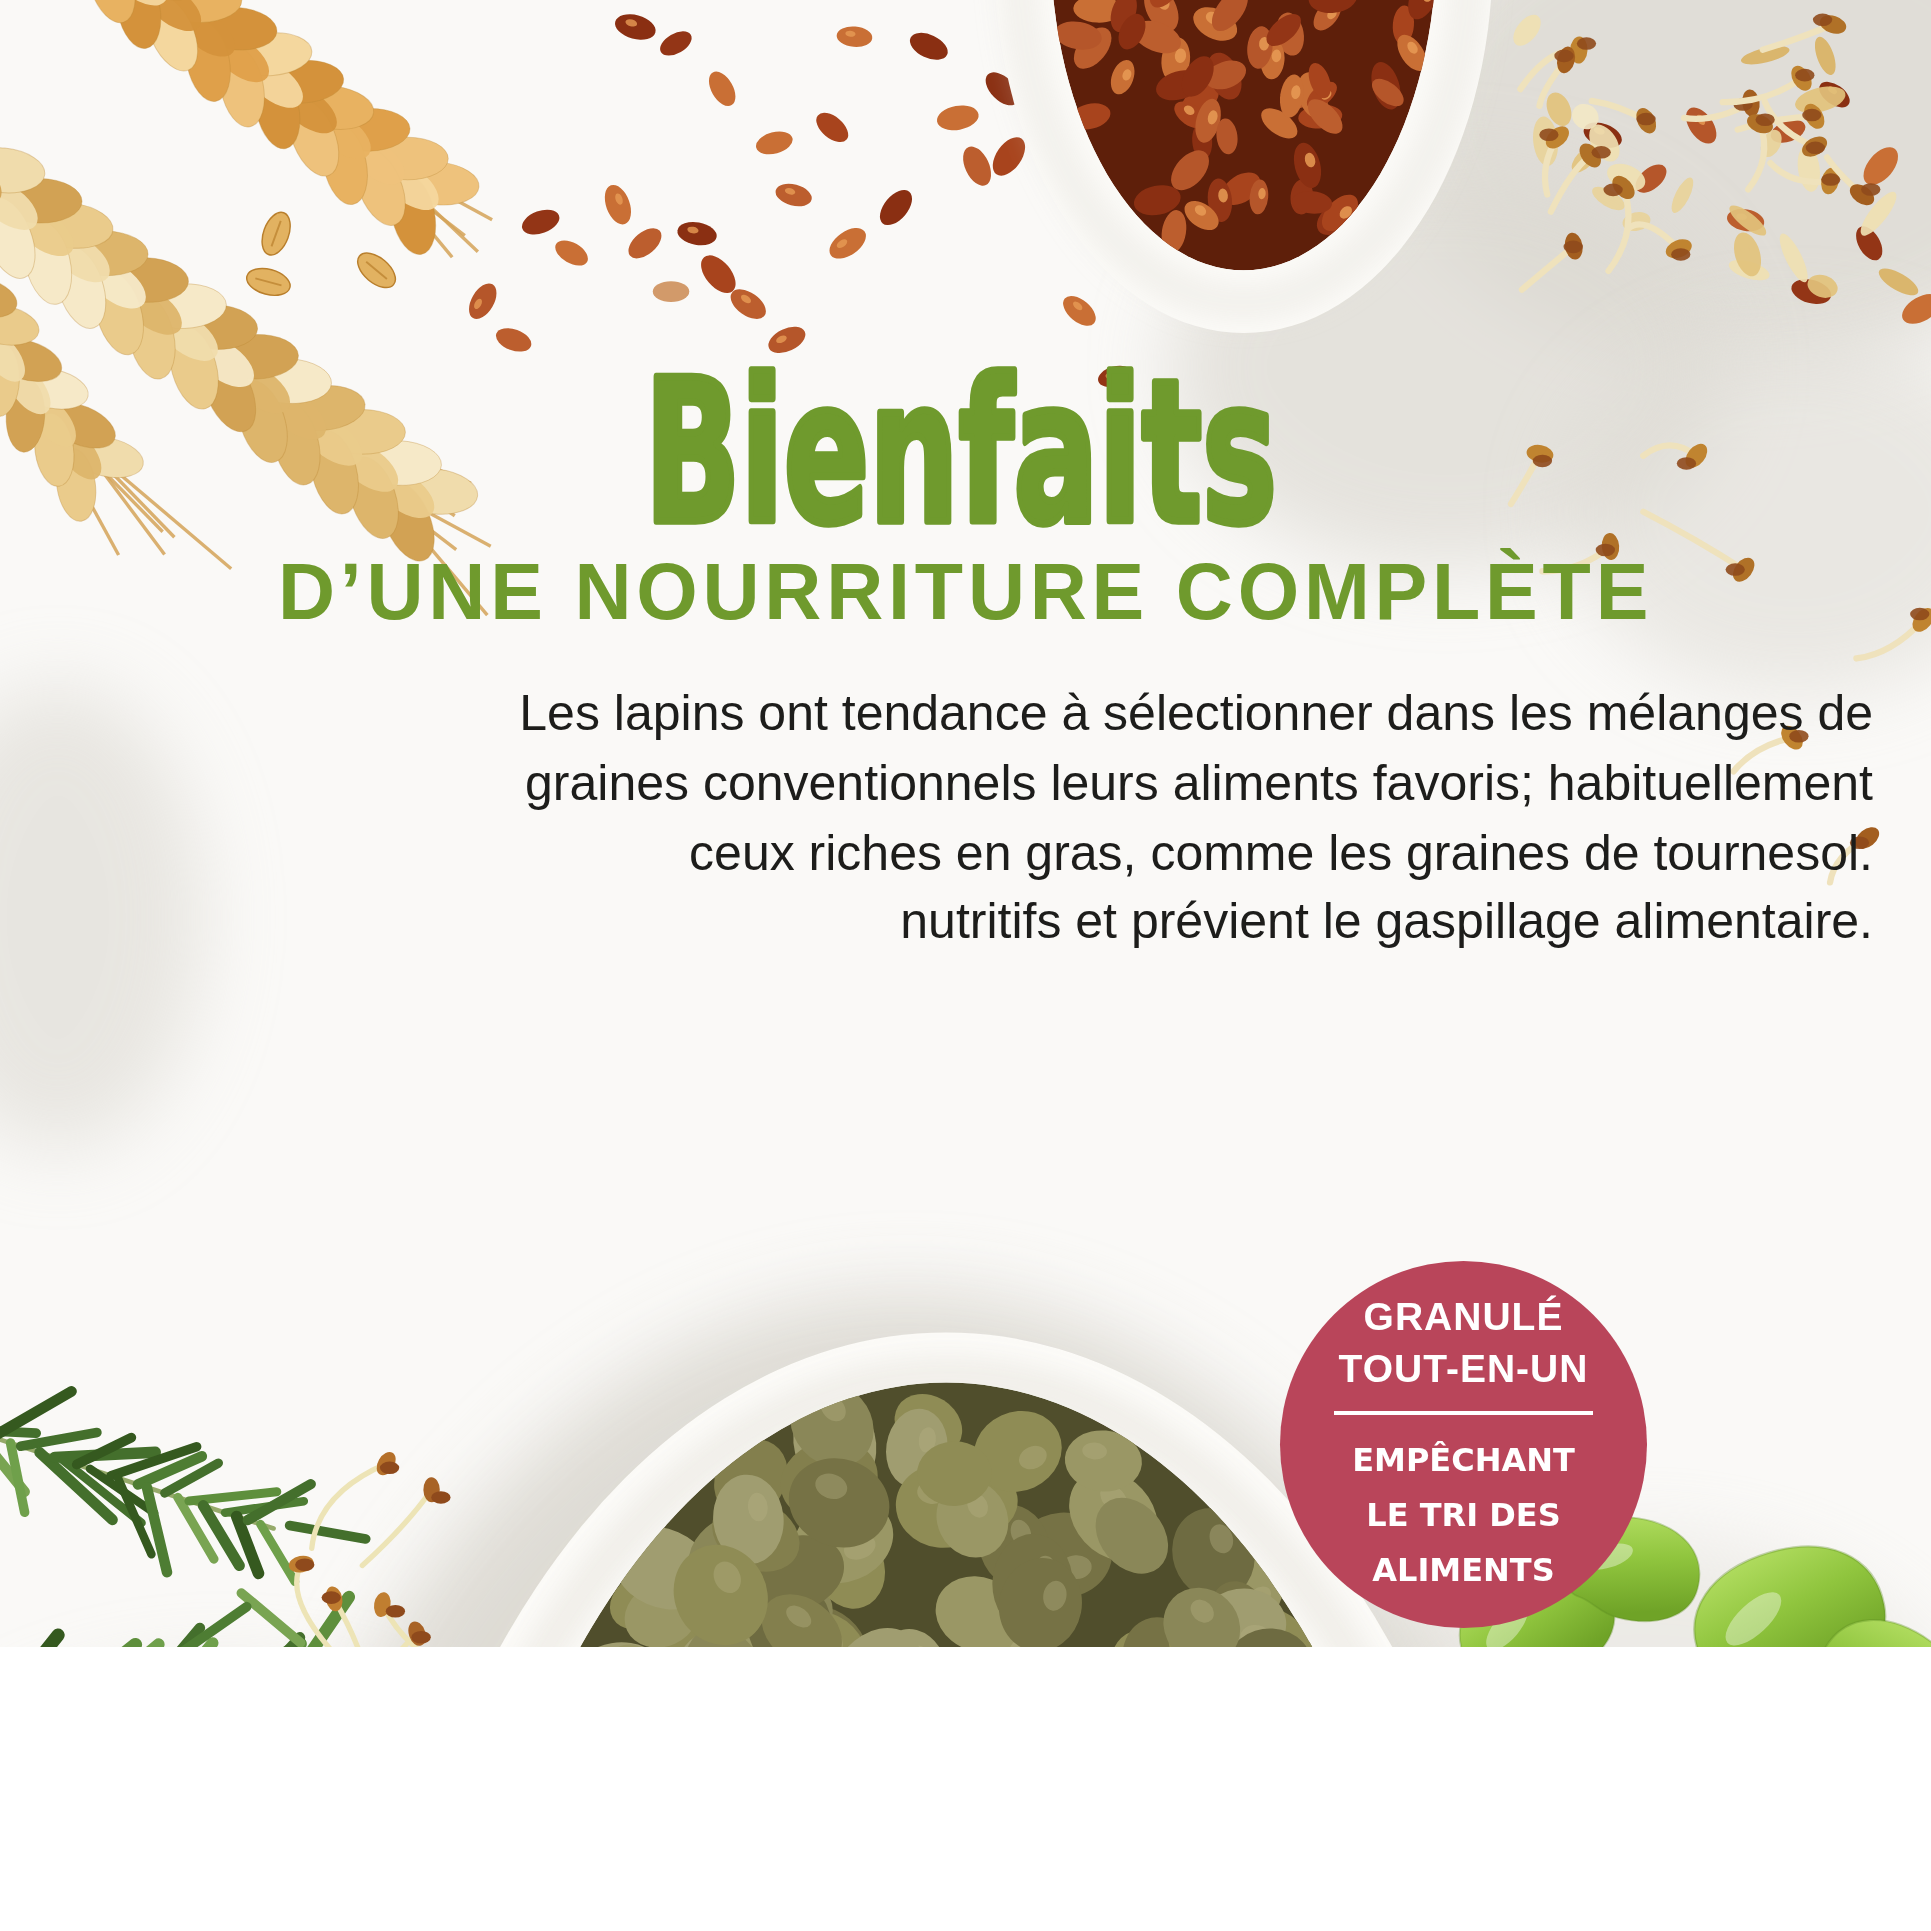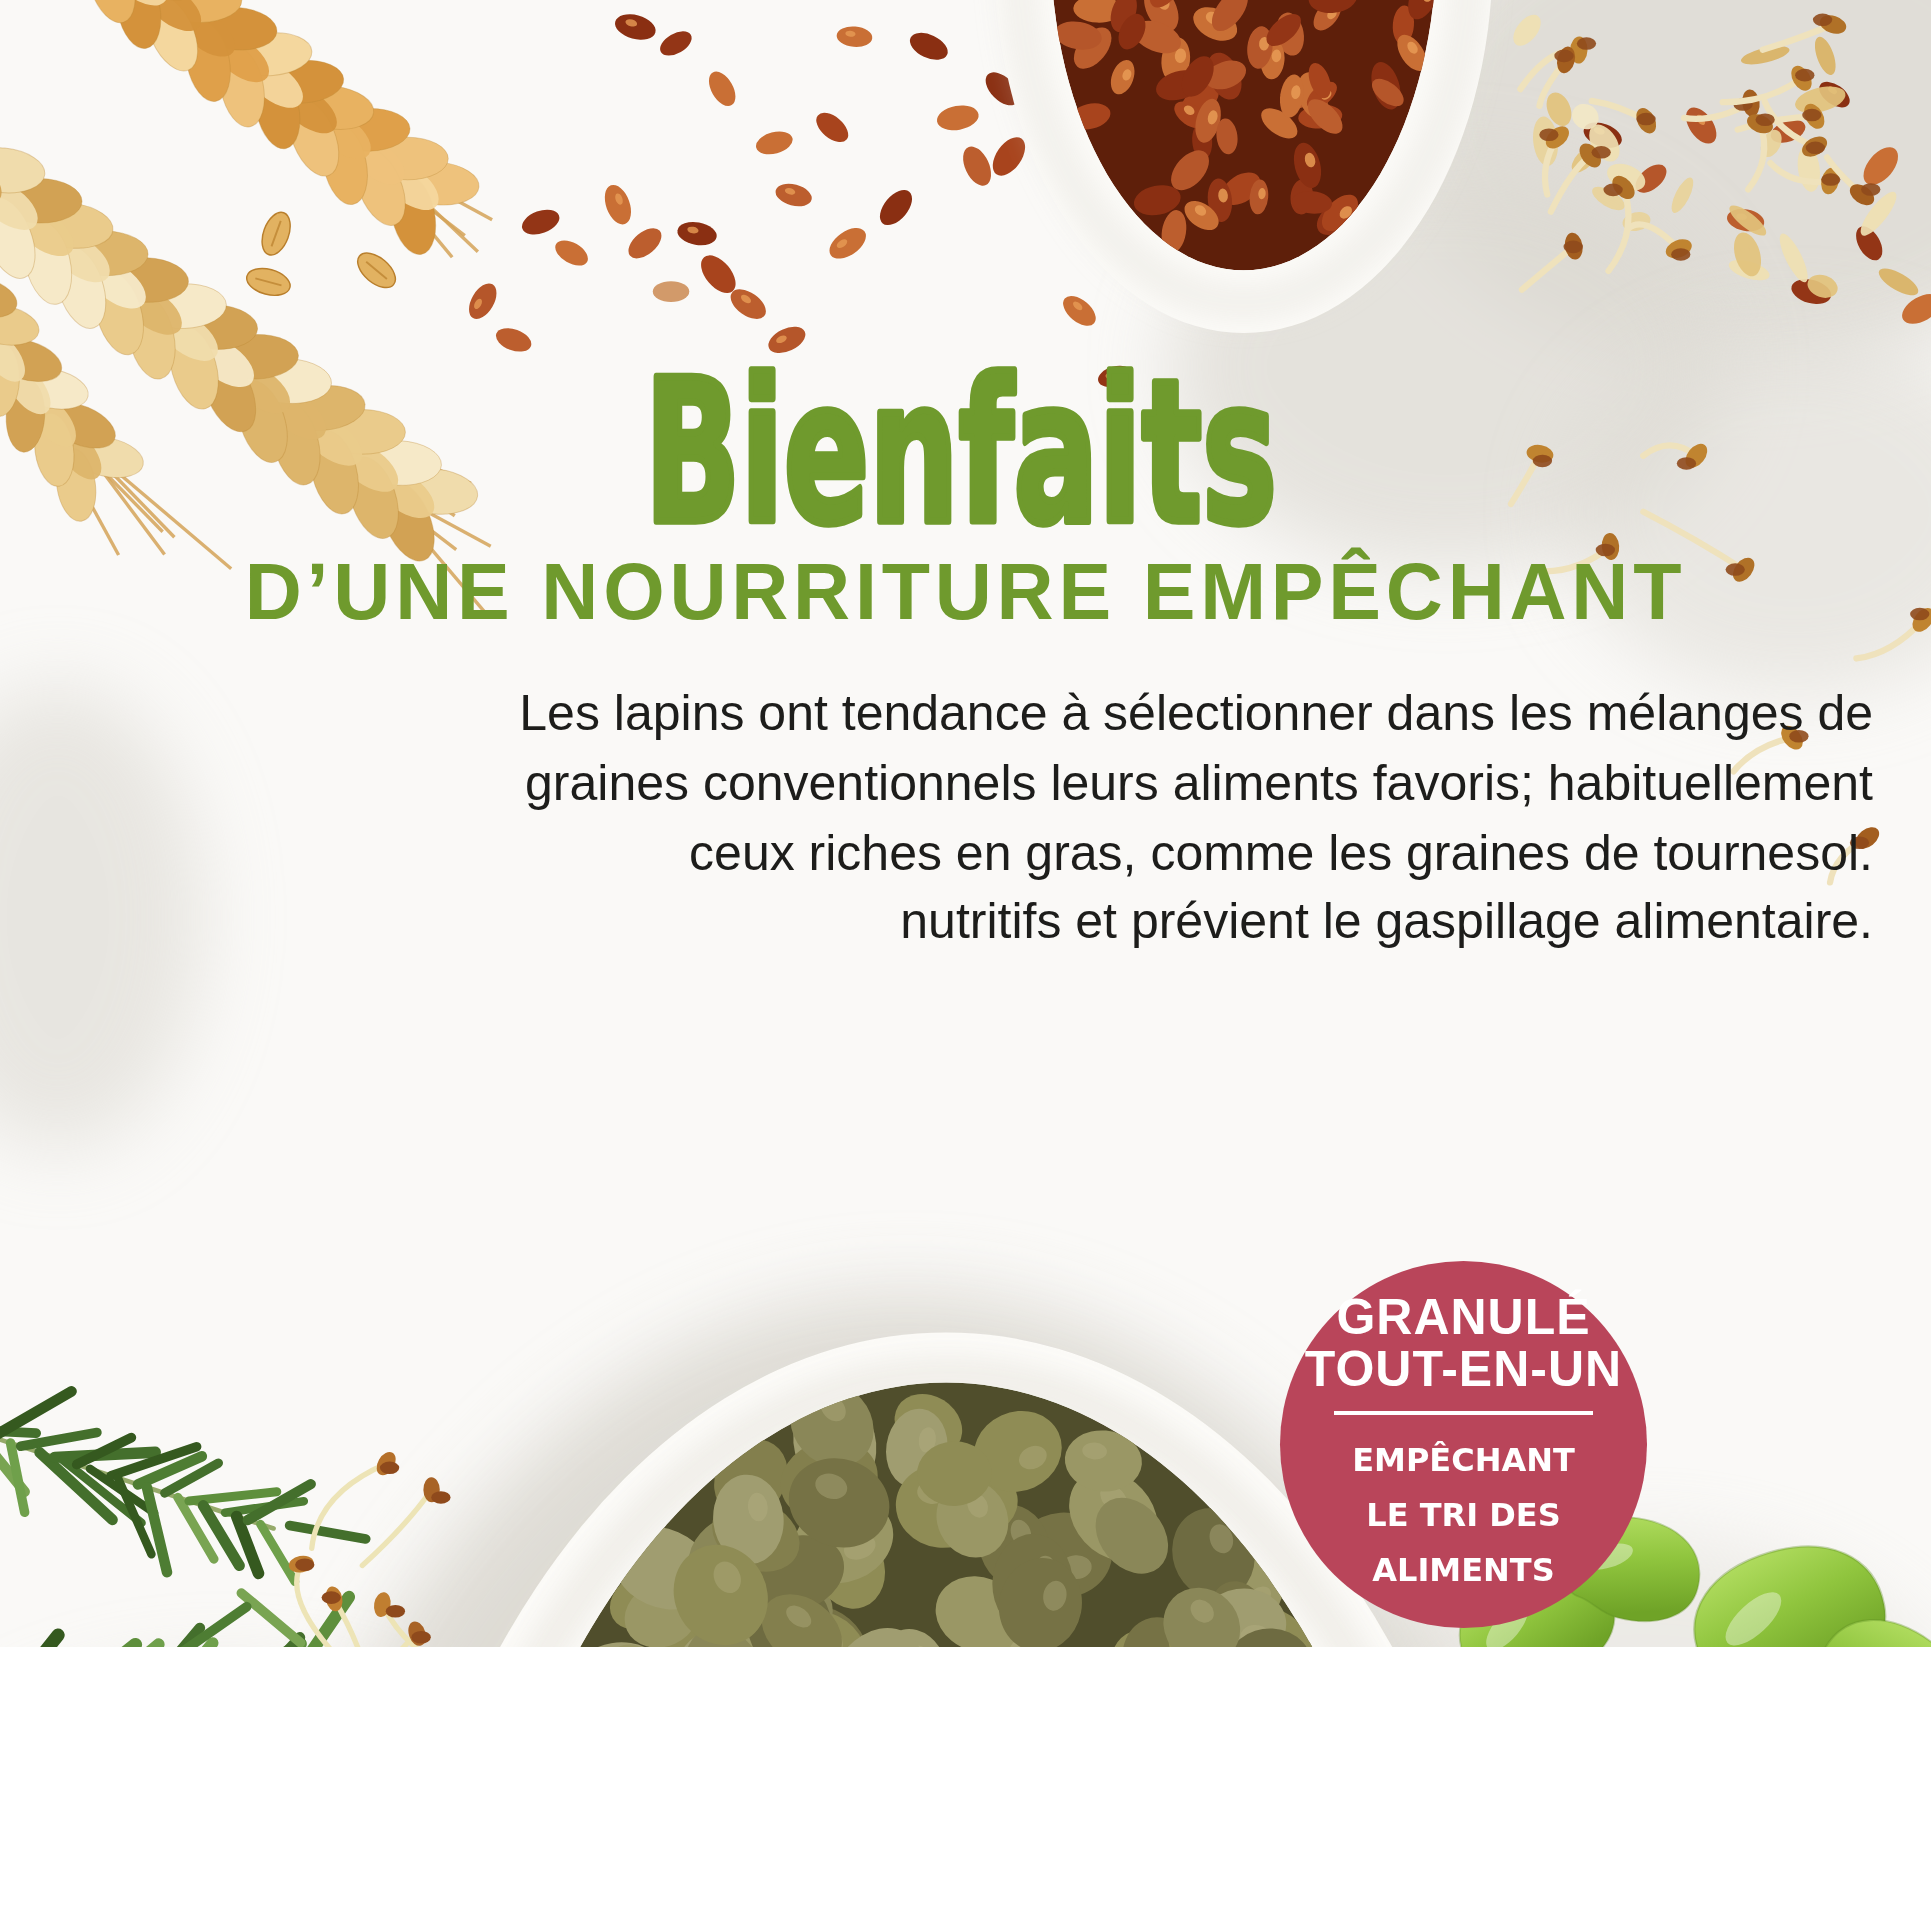--- a/index.html
+++ b/index.html
@@ -21,21 +21,21 @@
   }
   .para.p1{top:678px;}
   .para.p2{top:886px;}
   .para .line{display:block;}
   .badge{
     position:absolute;left:1280px;top:1261px;width:367px;height:367px;border-radius:50%;
     background:var(--badge-red,#B9455A);color:var(--badge-text,#fff);
     display:flex;flex-direction:column;align-items:center;justify-content:center;
     text-align:center;
   }
-  .badge-top{font-weight:bold;font-size:50px;line-height:52px;letter-spacing:1px;}
+  .badge-top{font-weight:bold;font-size:39px;line-height:52px;letter-spacing:1px;}
   .badge-divider{width:259px;height:4.8px;background:var(--badge-text,#fff);margin:15.4px 0 17.4px;}
   .badge-bottom{font-family:"DejaVu Sans",sans-serif;font-weight:bold;font-size:32px;line-height:55px;}
 </style>
 </head>
 <body>
 
 <div id="stage">
 
   <svg id="decor" xmlns="http://www.w3.org/2000/svg" viewBox="0 0 2000 2000">
       <defs>
@@ -925,21 +925,21 @@
           <path d="M -82,6 C -86,-36 -50,-61 0,-60 C 52,-59 85,-30 80,12 C 76,48 36,64 -8,59 C -30,57 -40,44 -57,41 C -73,38 -79,24 -82,6 Z" fill="url(#gb)" stroke="#5F9021" stroke-width="2" stroke-opacity="0.35"></path>
           <ellipse cx="-22" cy="-22" rx="30" ry="13" transform="rotate(-25)" fill="#FFFFFF" opacity="0.38"></ellipse>
         </g>
       </g>
     </svg>
 
   <svg class="title-svg" viewBox="0 0 2000 240">
     <text x="995" y="187" text-anchor="middle" font-family="DejaVu Sans, sans-serif" font-weight="bold" font-size="205" textLength="655" lengthAdjust="spacingAndGlyphs" fill="#6F9A2D" stroke="#6F9A2D" stroke-width="8" stroke-linejoin="round" stroke-linecap="round">Bienfaits</text>
   </svg>
 
-  <div class="subtitle">D’UNE NOURRITURE EMPÊCHANT</div>
+  <div class="subtitle">D’UNE NOURRITURE COMPLÈTE</div>
 
   <div class="para p1">
     <span class="line">Les lapins ont tendance à sélectionner dans les mélanges de</span>
     <span class="line">graines conventionnels leurs aliments favoris; habituellement</span>
     <span class="line">ceux riches en gras, comme les graines de tournesol.</span>
   </div>
 
   <div class="para p2">
     <span class="line">nutritifs et prévient le gaspillage alimentaire.</span>
   </div>

